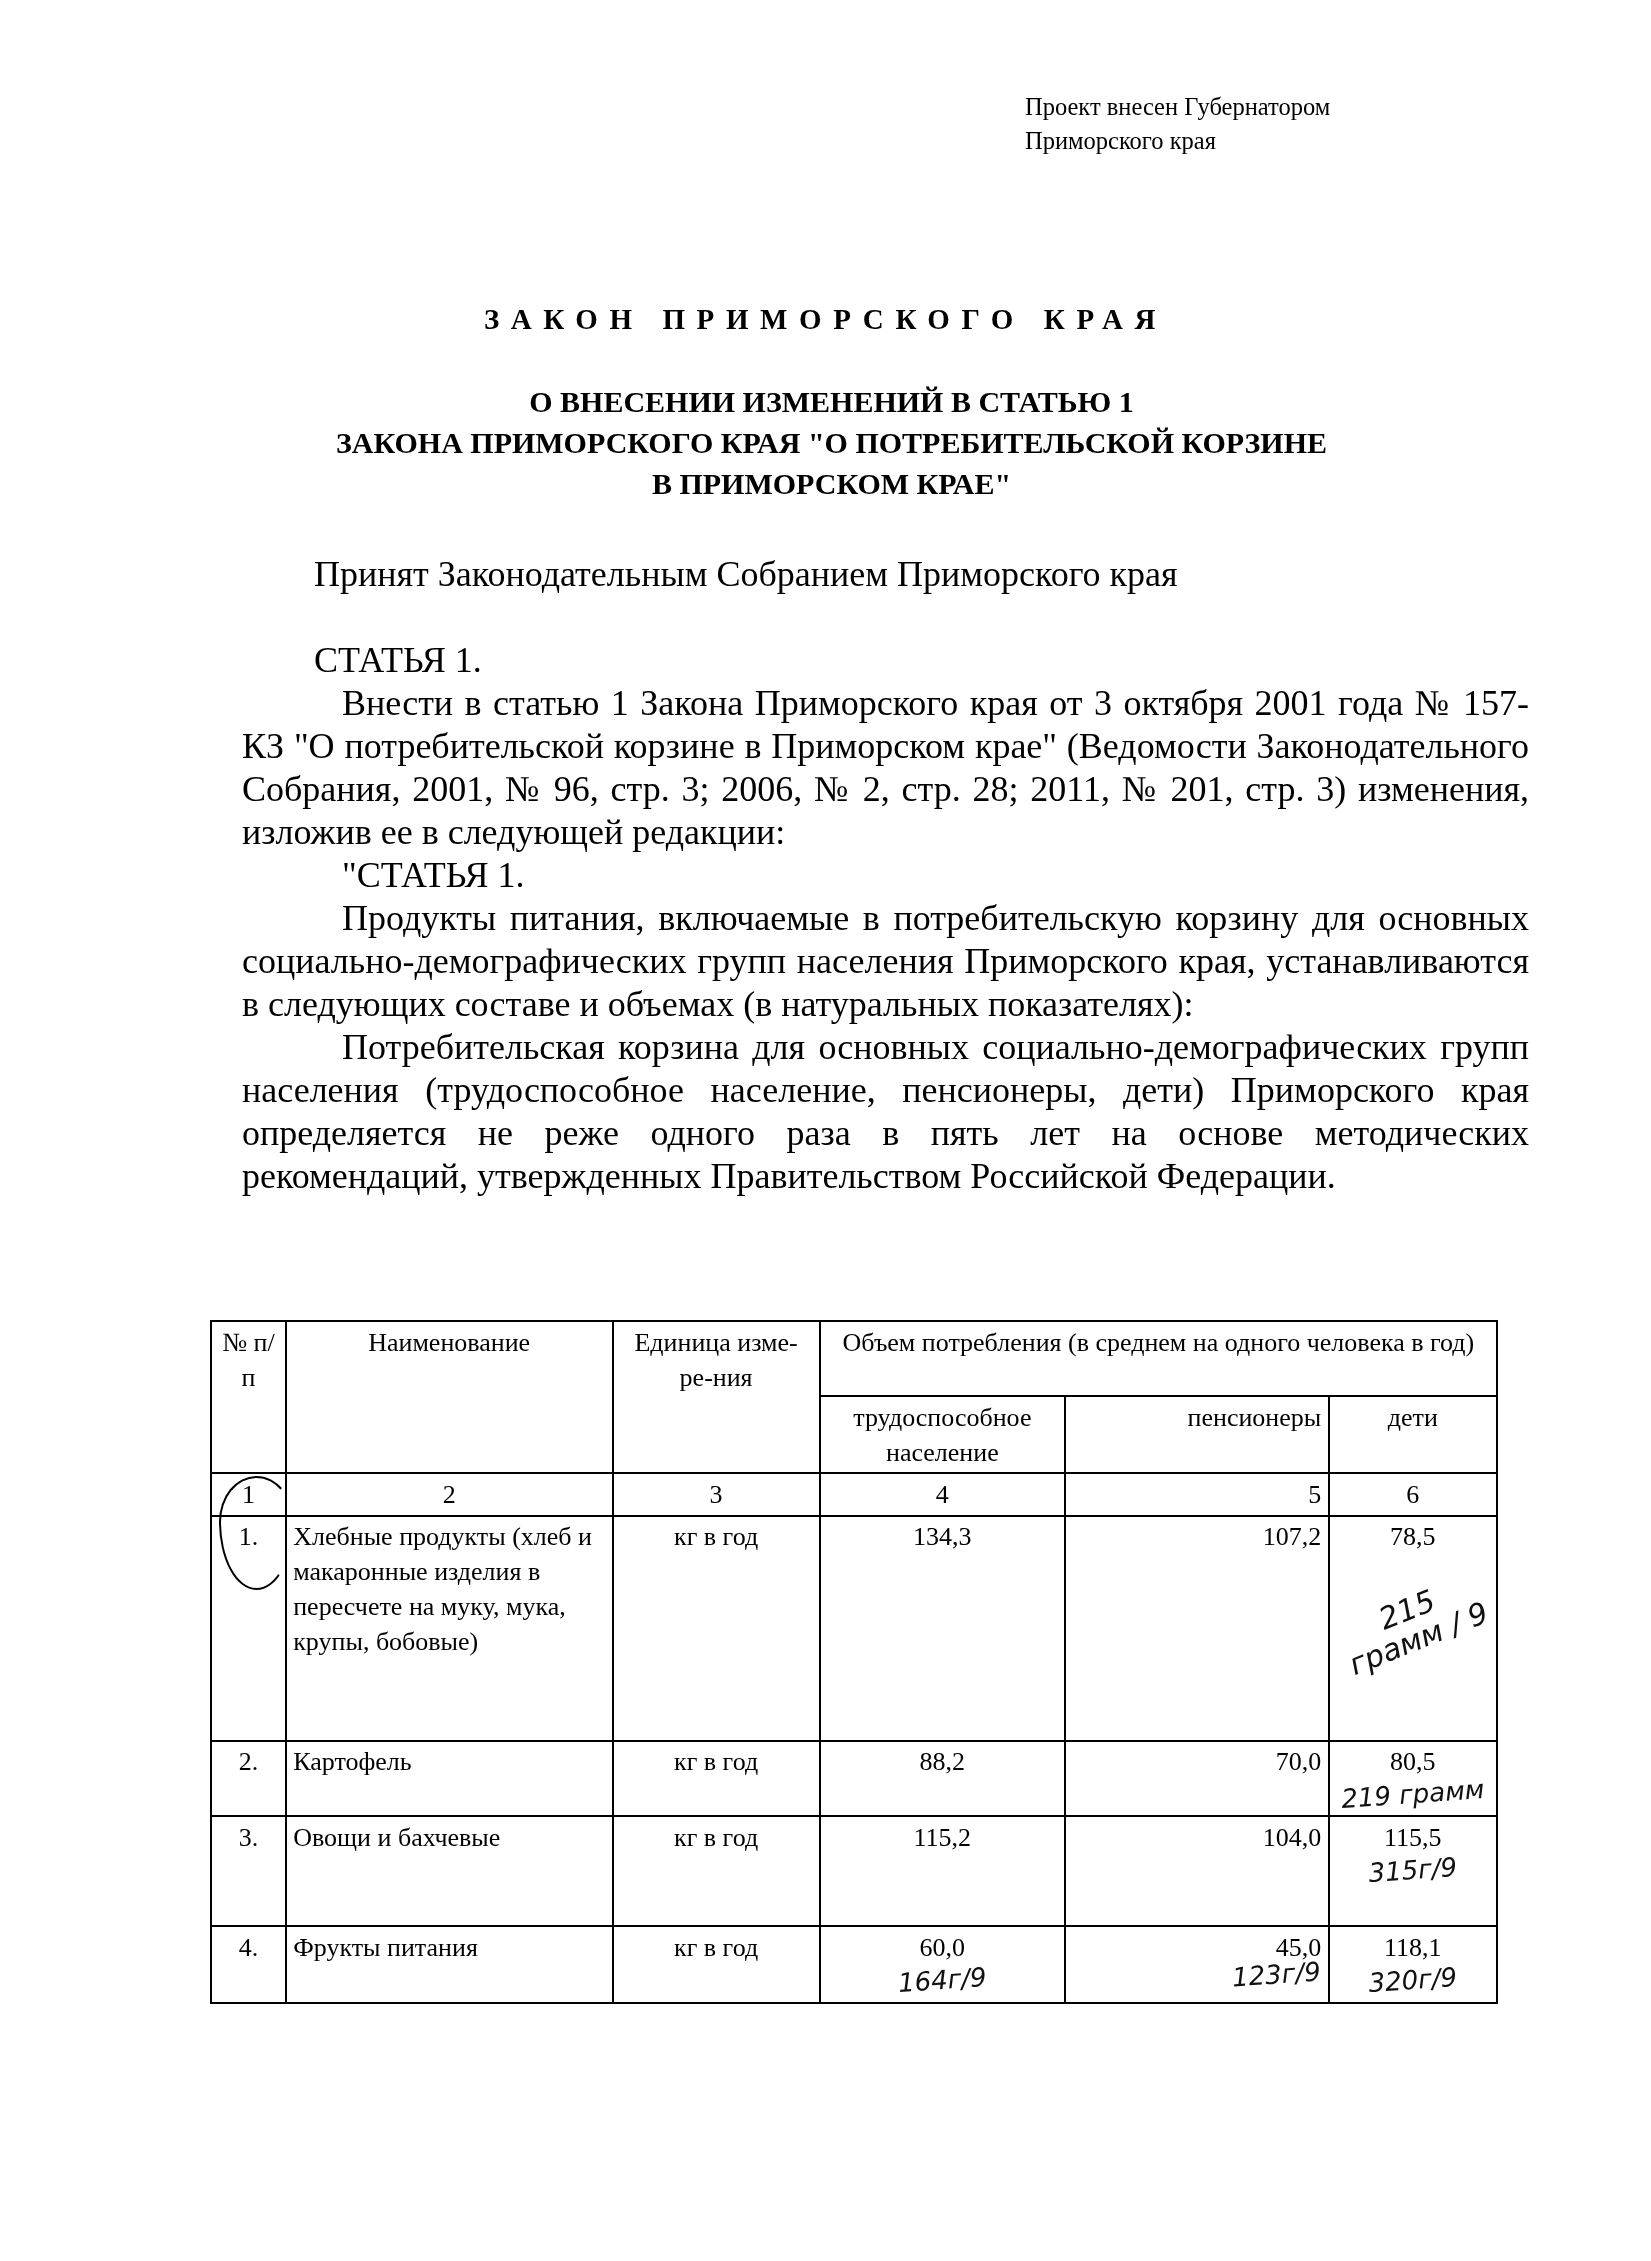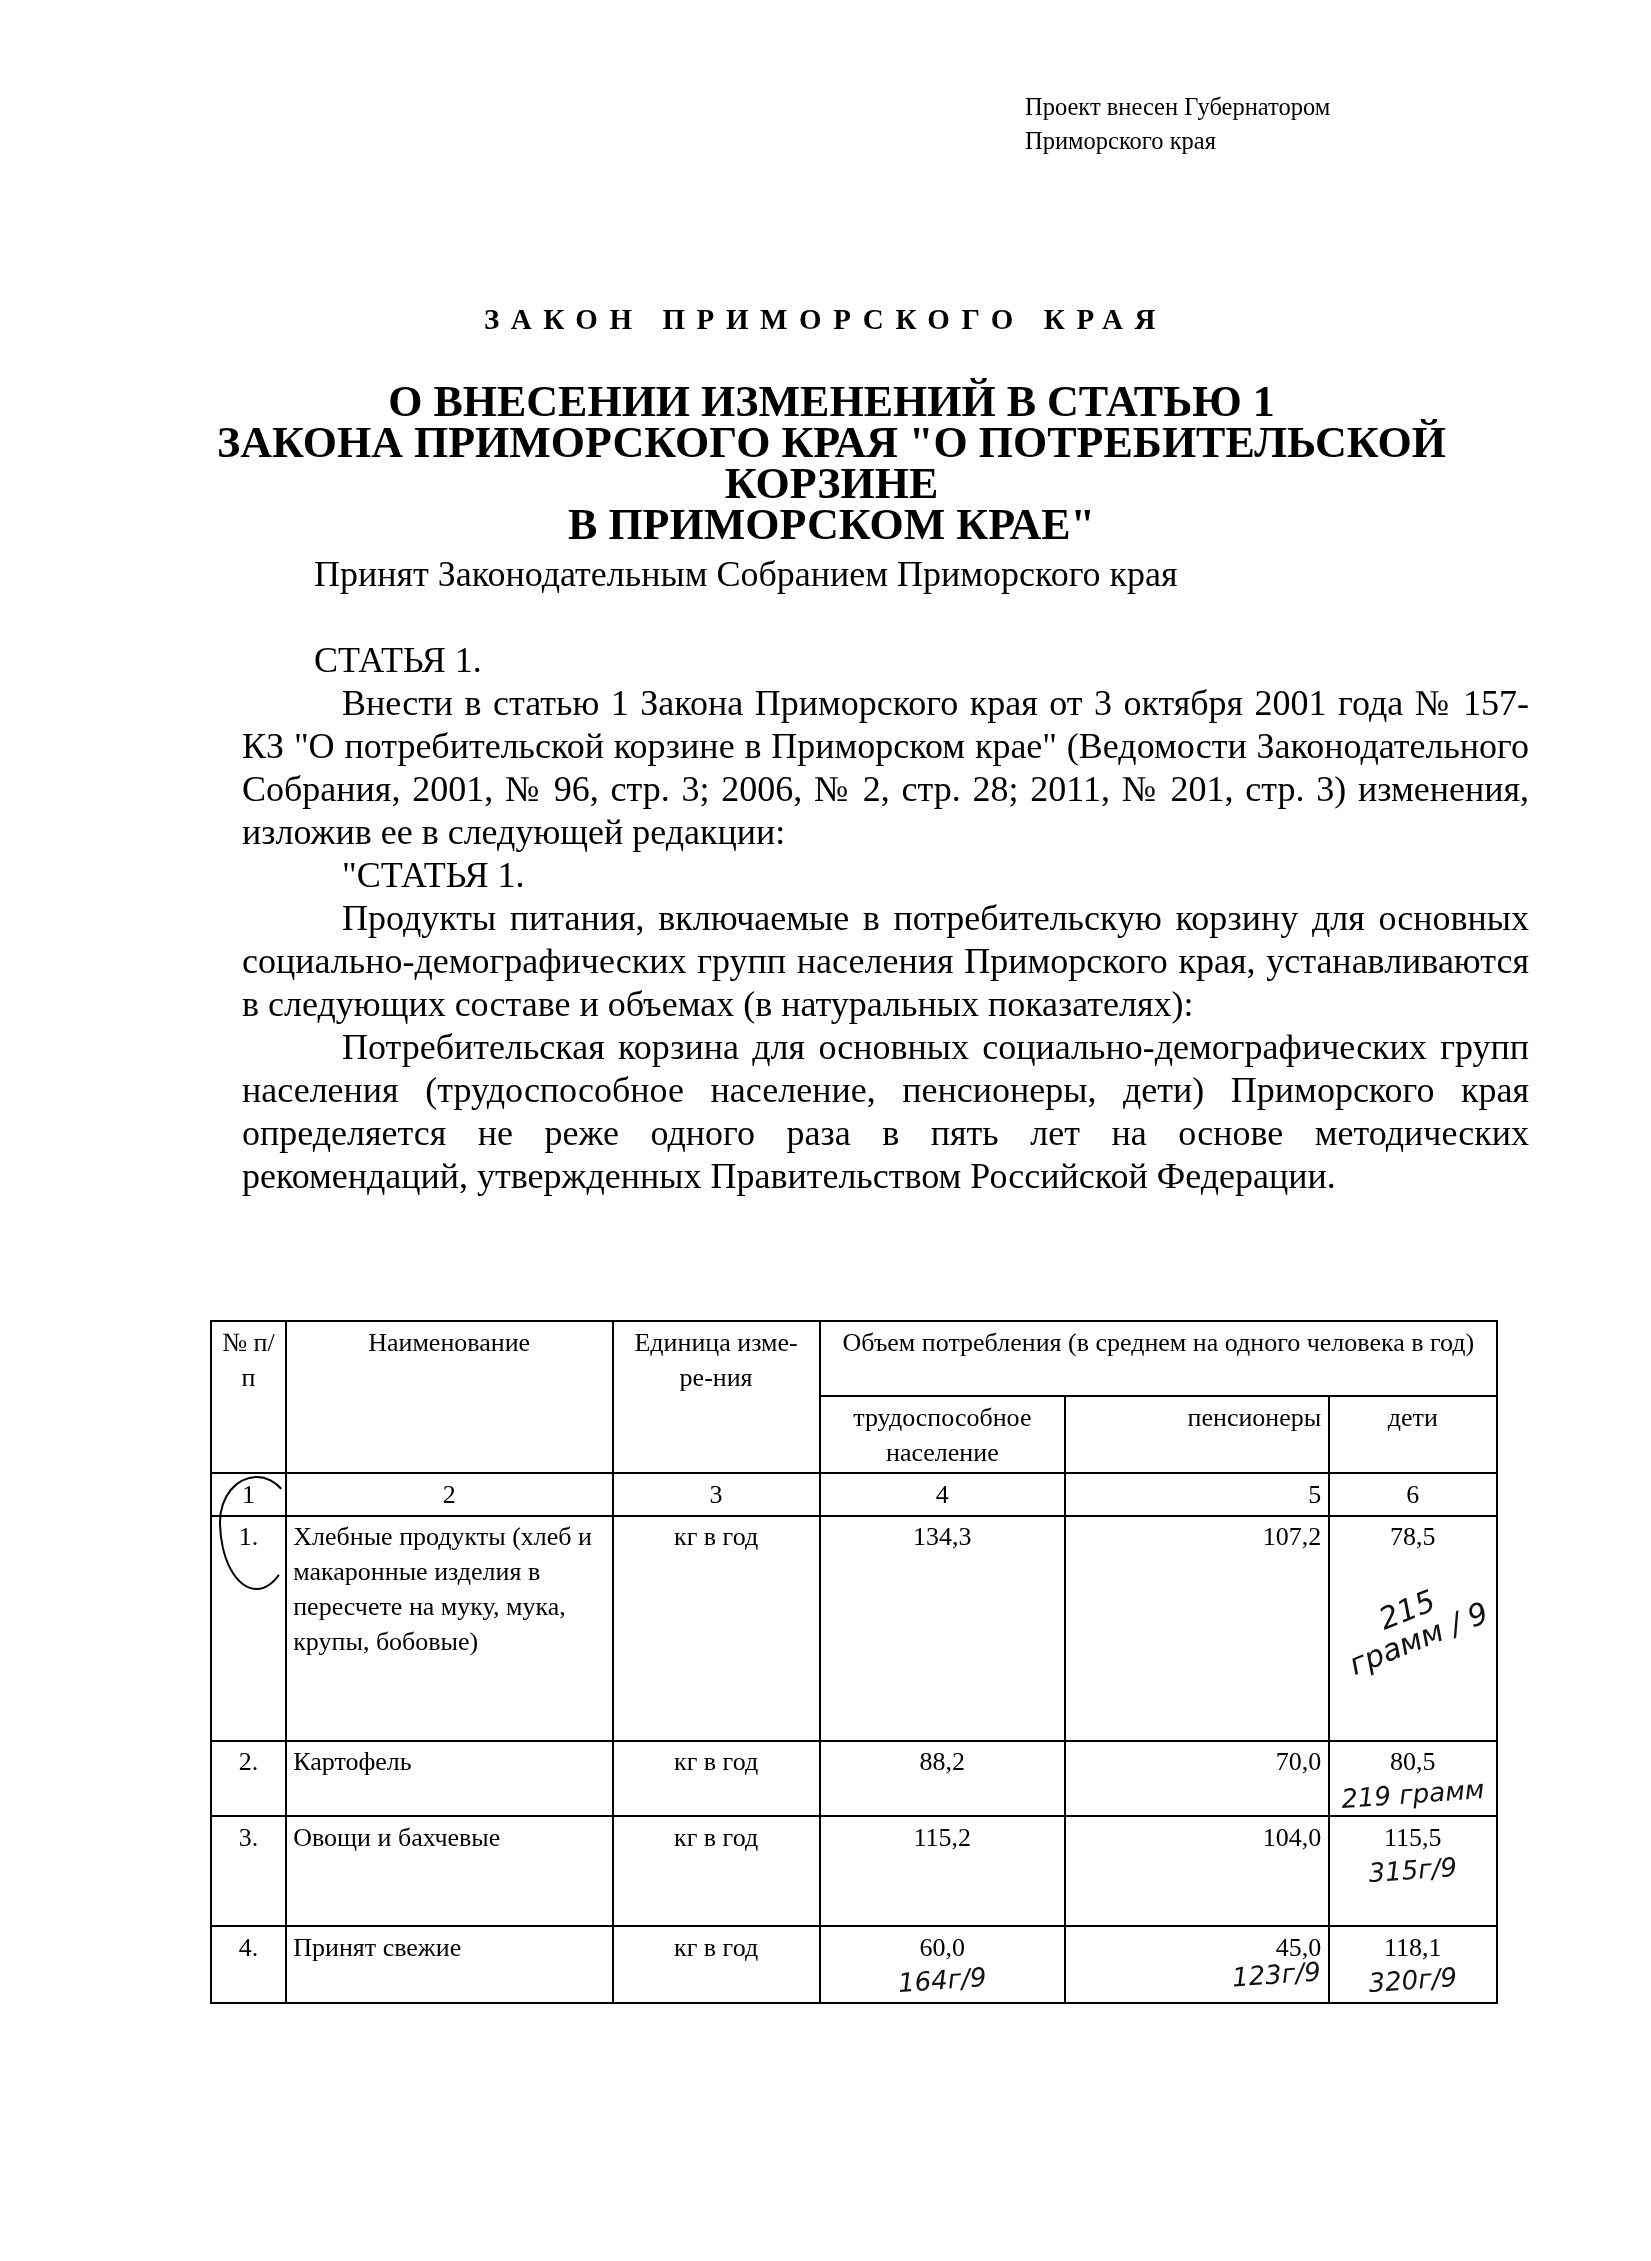--- a/index.html
+++ b/index.html
@@ -3,21 +3,21 @@
 <meta charset="utf-8">
 <style>
   html, body { margin: 0; padding: 0; background: #ffffff; }
   body { width: 1651px; height: 2261px; position: relative; overflow: hidden;
          font-family: "Liberation Serif", "DejaVu Serif", serif; color: #000; }
   .abs { position: absolute; }
   .header-note { left: 1025px; top: 90px; font-size: 24.5px; line-height: 34px; }
   .law-title { left: 0; width: 1651px; top: 303px; text-align: center;
                font-size: 29px; font-weight: bold; letter-spacing: 11.6px; }
   .subtitle { left: 193px; width: 1277px; top: 381px; text-align: center;
-              font-size: 44px; font-weight: bold; line-height: 41px; }
+              font-size: 30px; font-weight: bold; line-height: 41px; }
   .body-text { left: 214px; width: 1287px; font-size: 36px; line-height: 43px;
                text-align: justify; }
   .indent { text-indent: 100px; }
   .p { margin: 0; }
   .adopted { top: 553px; }
   .article { top: 639px; }
   .article-body { top: 682px; margin-left: 28px; }
 
   table.basket { position: absolute; left: 210px; top: 1320px; width: 1288px;
                  border-collapse: collapse; font-size: 26px; line-height: 35px; }
@@ -119,21 +119,21 @@
       <td class="c3">кг в год</td>
       <td class="c4">115,2</td>
       <td class="c5">104,0</td>
       <td class="c6">
         <span>115,5</span>
         <span class="hand">315г/9</span>
       </td>
     </tr>
     <tr class="r4">
       <td class="c1">4.</td>
-      <td class="c2">Принят свежие</td>
+      <td class="c2">Фрукты питания</td>
       <td class="c3">кг в год</td>
       <td class="c4">
         <span>60,0</span>
         <span class="hand">164г/9</span>
       </td>
       <td class="c5">
         <span>45,0</span>
         <span class="hand">123г/9</span>
       </td>
       <td class="c6">

